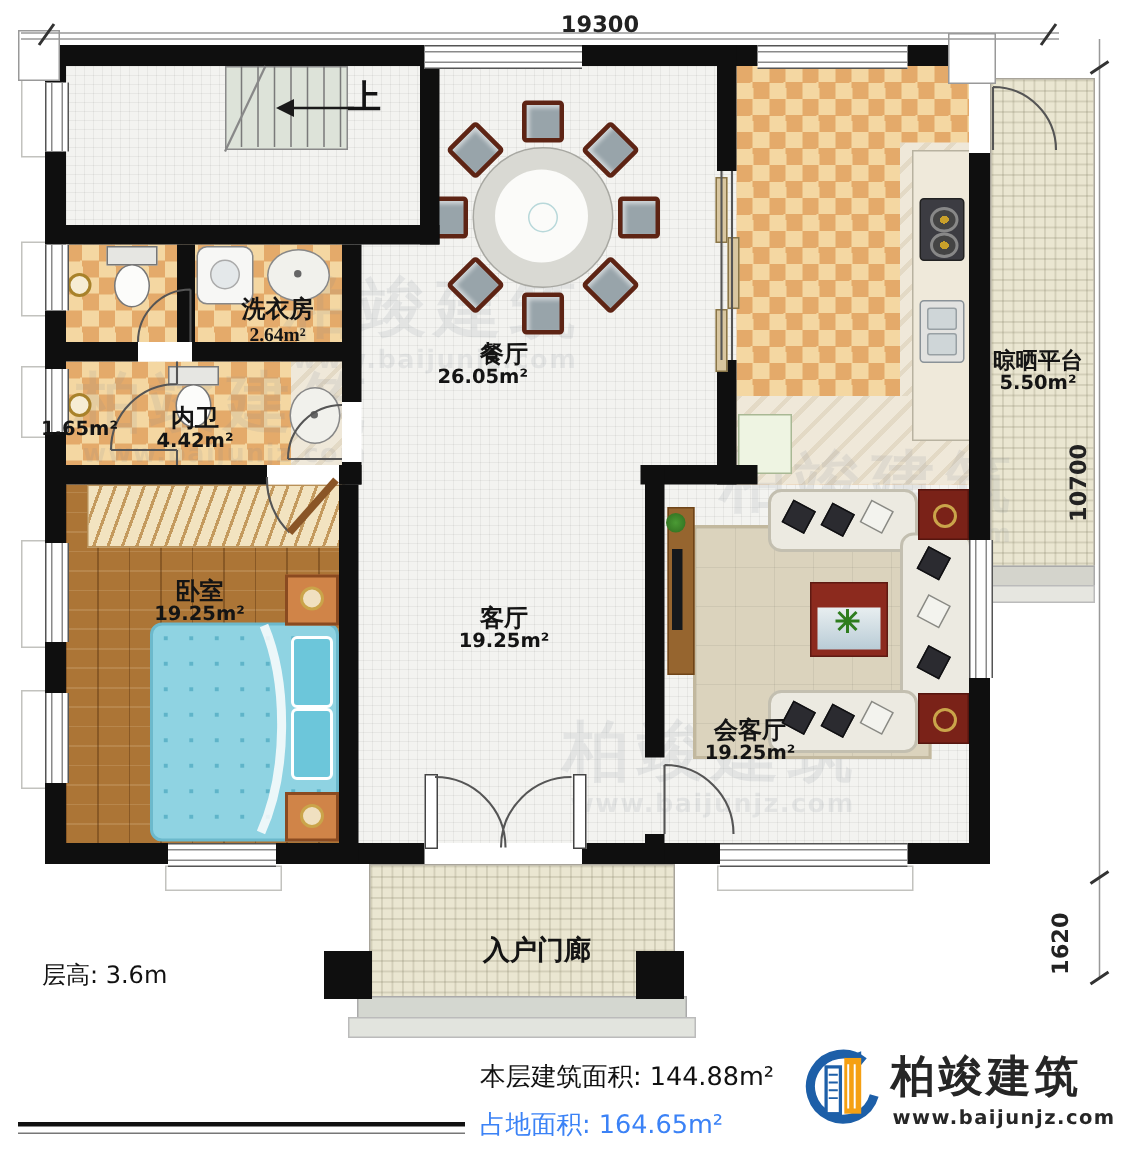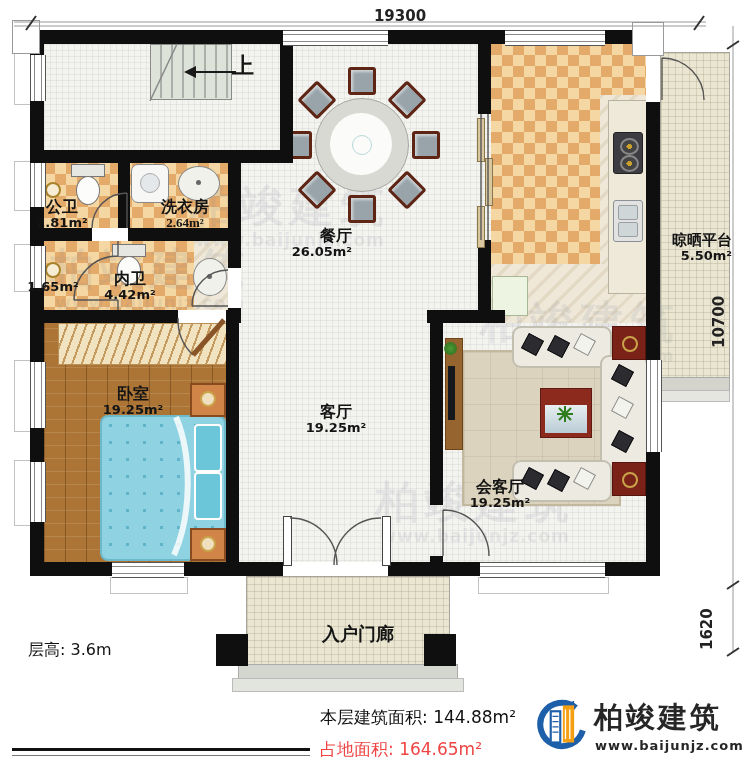--- a/index.html
+++ b/index.html
@@ -246,40 +246,36 @@
     </g>
 
     <g stroke="#999" stroke-width="1">
       <path d="M14 22 H706 M14 26 H706 M733 26 V585 M733 585 V652"></path>
     </g>
     <g stroke="#333" stroke-width="2">
       <path d="M26 30 L36 16 M694 30 L704 16 M727 49 L739 41 M727 589 L739 581 M727 656 L739 648"></path>
     </g>
   </svg>
 
-  <div class="rlabel" style="left:22px;top:198px;width:80px;">
-    <div class="rname">公卫</div>
-    <div class="rarea">2.81m²</div>
-  </div>
   <div class="rlabel" style="left:140px;top:198px;width:90px;font-family:Liberation Serif, serif;">
     <div class="rname">洗衣房</div>
     <div class="rarea">2.64m²</div>
   </div>
   <div class="rlabel" style="left:20px;top:280px;width:66px;">
     <div class="rarea">1.65m²</div>
   </div>
   <div class="rlabel" style="left:95px;top:270px;width:70px;">
     <div class="rname">内卫</div>
     <div class="rarea">4.42m²</div>
   </div>
   <div class="rlabel" style="left:272px;top:227px;width:80px;text-align:right;">
     <div class="rname">餐厅</div>
     <div class="rarea">26.05m²</div>
   </div>
-  <div class="rlabel" style="left:652px;top:232px;width:80px;text-align:right;">
+  <div class="rlabel" style="left:652px;top:232px;width:80px;">
     <div class="rname" style="font-size:15px;">晾晒平台</div>
     <div class="rarea">5.50m²</div>
   </div>
   <div class="rlabel" style="left:93px;top:385px;width:80px;">
     <div class="rname">卧室</div>
     <div class="rarea">19.25m²</div>
   </div>
   <div class="rlabel" style="left:296px;top:403px;width:80px;">
     <div class="rname">客厅</div>
     <div class="rarea">19.25m²</div>
@@ -297,21 +293,21 @@
 
   <div class="dimtext" style="left:358px;top:7px;width:84px;text-align:center;">19300</div>
   <div class="dimtext vtext" style="left:710px;top:278px;height:70px;">10700</div>
   <div class="dimtext vtext" style="left:698px;top:594px;height:56px;">1620</div>
 
   <div class="abs" style="left:28px;top:640px;font-size:16px;color:#111;z-index:10;">层高: 3.6m</div>
 
   <div class="abs" style="left:12px;top:748px;width:298px;height:3px;background:#111;z-index:10;"></div>
   <div class="abs" style="left:12px;top:755px;width:298px;height:1px;background:#777;z-index:10;"></div>
   <div class="abs" style="left:320px;top:706px;font-size:17px;color:#111;z-index:10;">本层建筑面积: 144.88m²</div>
-  <div class="abs" style="left:320px;top:738px;font-size:17px;color:#ef4444;z-index:10;">占地面积: 164.65m²</div>
+  <div class="abs" style="left:320px;top:738px;font-size:17px;color:#3b82f6;z-index:10;">占地面积: 164.65m²</div>
 
   <div class="abs" style="left:536px;top:694px;width:200px;height:66px;z-index:10;">
     <svg width="52" height="60" viewBox="0 0 60 66" style="position:absolute;left:0;top:2px;">
       <path d="M46 12 A25 25 0 1 0 54 38" stroke="#1d5fa8" stroke-width="7" fill="none"></path>
       <rect x="17" y="16" width="11" height="36" fill="#fff" stroke="#1d5fa8" stroke-width="2.5"></rect>
       <path d="M19 22 h7 M19 28 h7 M19 34 h7 M19 40 h7" stroke="#1d5fa8" stroke-width="1.5"></path>
       <rect x="31" y="9" width="13" height="43" fill="#f5a013"></rect>
       <path d="M34 14 v34 M39 14 v34" stroke="#fff" stroke-width="1.5"></path>
       <path d="M31 9 L44 4 V9 Z" fill="#1d5fa8"></path>
     </svg>

